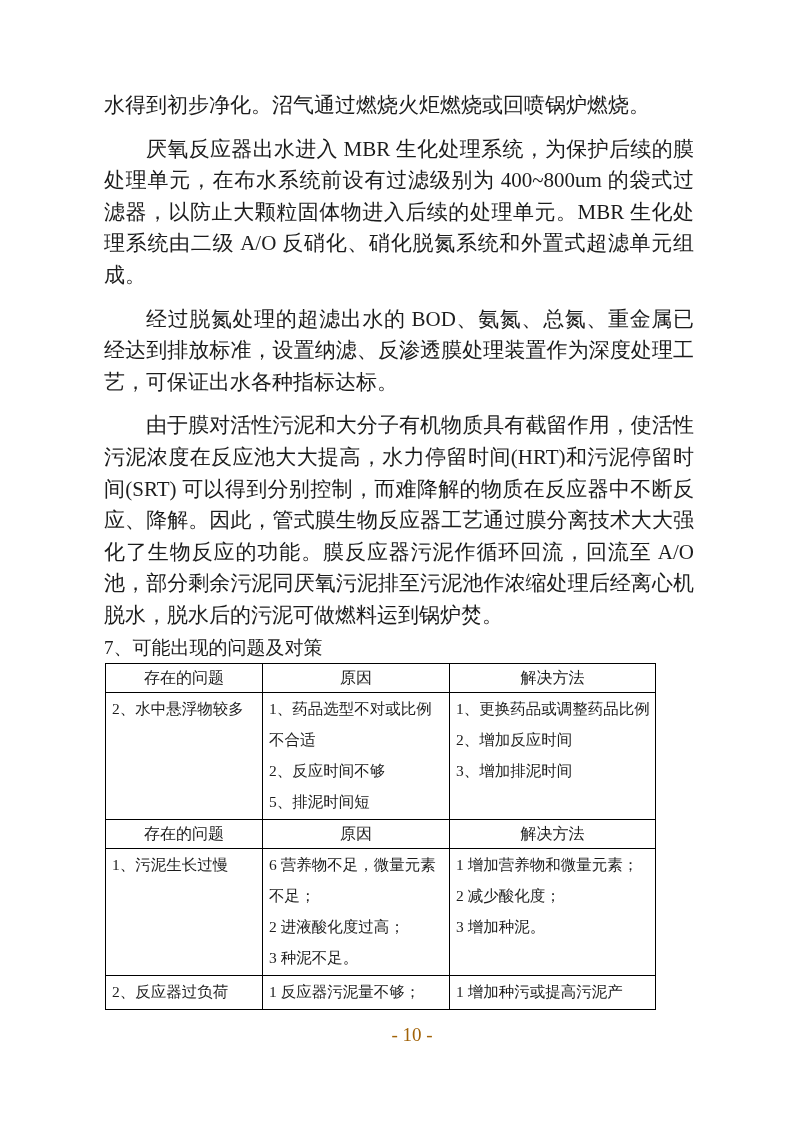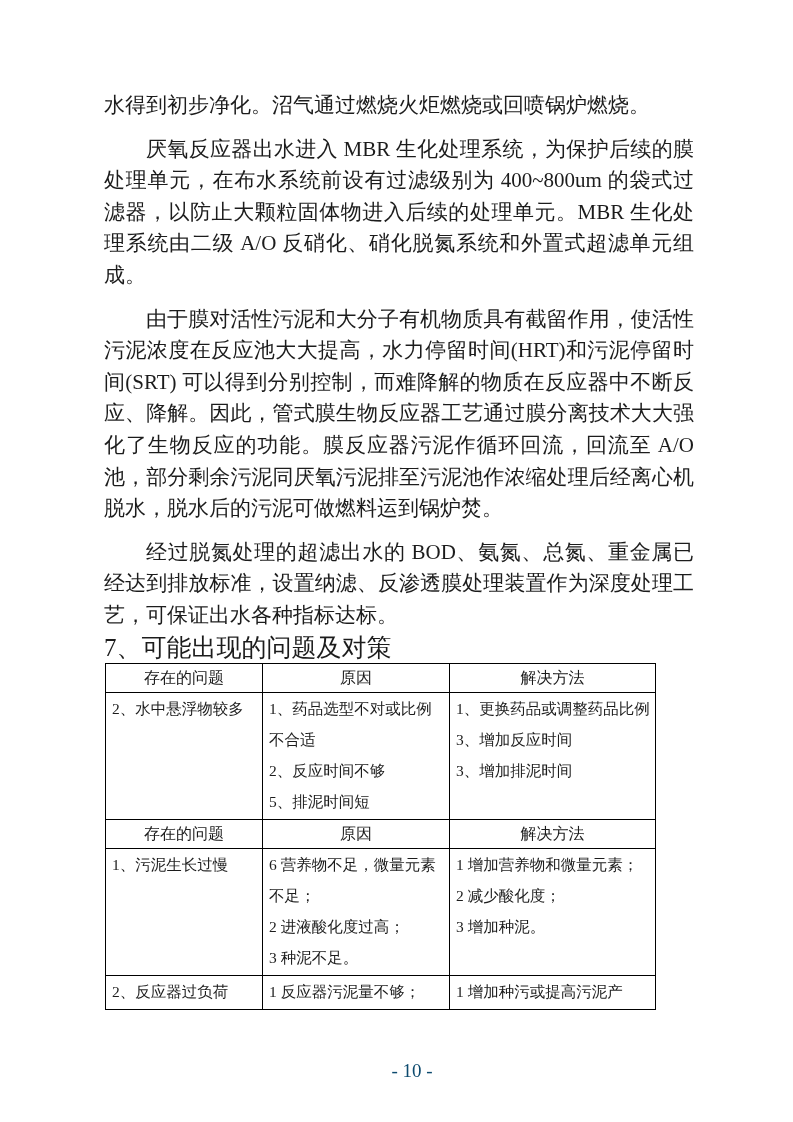--- a/index.html
+++ b/index.html
@@ -21,21 +21,21 @@
   .para {
     margin: 0;
     font-size: 21px;
     line-height: 31.6px;
     text-align: justify;
     letter-spacing: 0;
   }
   .para.indent { text-indent: 42px; margin-top: 12px; }
   .section-heading {
     margin: 0;
-    font-size: 25px;
+    font-size: 19px;
     line-height: 31.6px;
   }
   .table-title {
     margin: 0;
     font-size: 21px;
     line-height: 31.6px;
     font-weight: bold;
     padding-left: 34px;
   }
   table.problems {
@@ -63,39 +63,39 @@
   }
   .col-problem  { width: 157px; }
   .col-cause    { width: 187px; }
   .col-solution { width: 206px; }
   .cl {
     font-size: 15.5px;
     line-height: 31px;
   }
   .footer {
     position: absolute;
-    top: 1060px;
+    top: 1024px;
     left: 104px;
     width: 616px;
     text-align: center;
     font-size: 19px;
     line-height: 22px;
-    color: #0c4a6e;
+    color: #a16207;
   }
 </style>
 </head>
 <body>
 
 <div class="page">
 
   <div class="body-text">
     <p class="para">水得到初步净化。沼气通过燃烧火炬燃烧或回喷锅炉燃烧。</p>
     <p class="para indent">厌氧反应器出水进入 MBR 生化处理系统，为保护后续的膜处理单元，在布水系统前设有过滤级别为 400~800um 的袋式过滤器，以防止大颗粒固体物进入后续的处理单元。MBR 生化处理系统由二级 A/O 反硝化、硝化脱氮系统和外置式超滤单元组成。</p>
+    <p class="para indent">经过脱氮处理的超滤出水的 BOD、氨氮、总氮、重金属已经达到排放标准，设置纳滤、反渗透膜处理装置作为深度处理工艺，可保证出水各种指标达标。</p>
     <p class="para indent">由于膜对活性污泥和大分子有机物质具有截留作用，使活性污泥浓度在反应池大大提高，水力停留时间(HRT)和污泥停留时间(SRT) 可以得到分别控制，而难降解的物质在反应器中不断反应、降解。因此，管式膜生物反应器工艺通过膜分离技术大大强化了生物反应的功能。膜反应器污泥作循环回流，回流至 A/O 池，部分剩余污泥同厌氧污泥排至污泥池作浓缩处理后经离心机脱水，脱水后的污泥可做燃料运到锅炉焚。</p>
-    <p class="para indent">经过脱氮处理的超滤出水的 BOD、氨氮、总氮、重金属已经达到排放标准，设置纳滤、反渗透膜处理装置作为深度处理工艺，可保证出水各种指标达标。</p>
     <p class="section-heading">7、可能出现的问题及对策</p>
 
     <table class="problems">
       <colgroup>
         <col class="col-problem">
         <col class="col-cause">
         <col class="col-solution">
       </colgroup>
       <tbody>
         <tr>
@@ -107,21 +107,21 @@
           <td>
             <div class="cl">2、水中悬浮物较多</div>
           </td>
           <td>
             <div class="cl">1、药品选型不对或比例不合适</div>
             <div class="cl">2、反应时间不够</div>
             <div class="cl">5、排泥时间短</div>
           </td>
           <td>
             <div class="cl">1、更换药品或调整药品比例</div>
-            <div class="cl">3、增加反应时间</div>
+            <div class="cl">2、增加反应时间</div>
             <div class="cl">3、增加排泥时间</div>
           </td>
         </tr>
         <tr>
           <th>存在的问题</th>
           <th>原因</th>
           <th>解决方法</th>
         </tr>
         <tr>
           <td>

